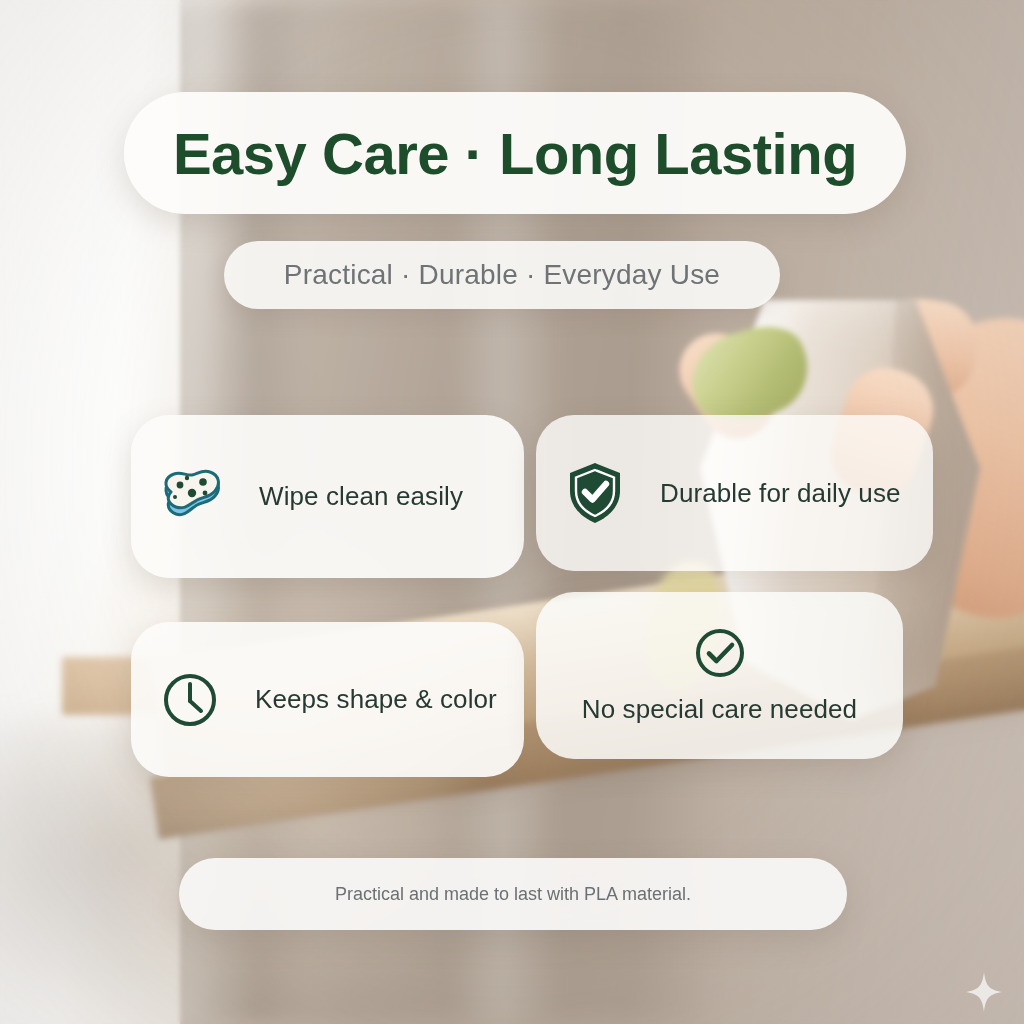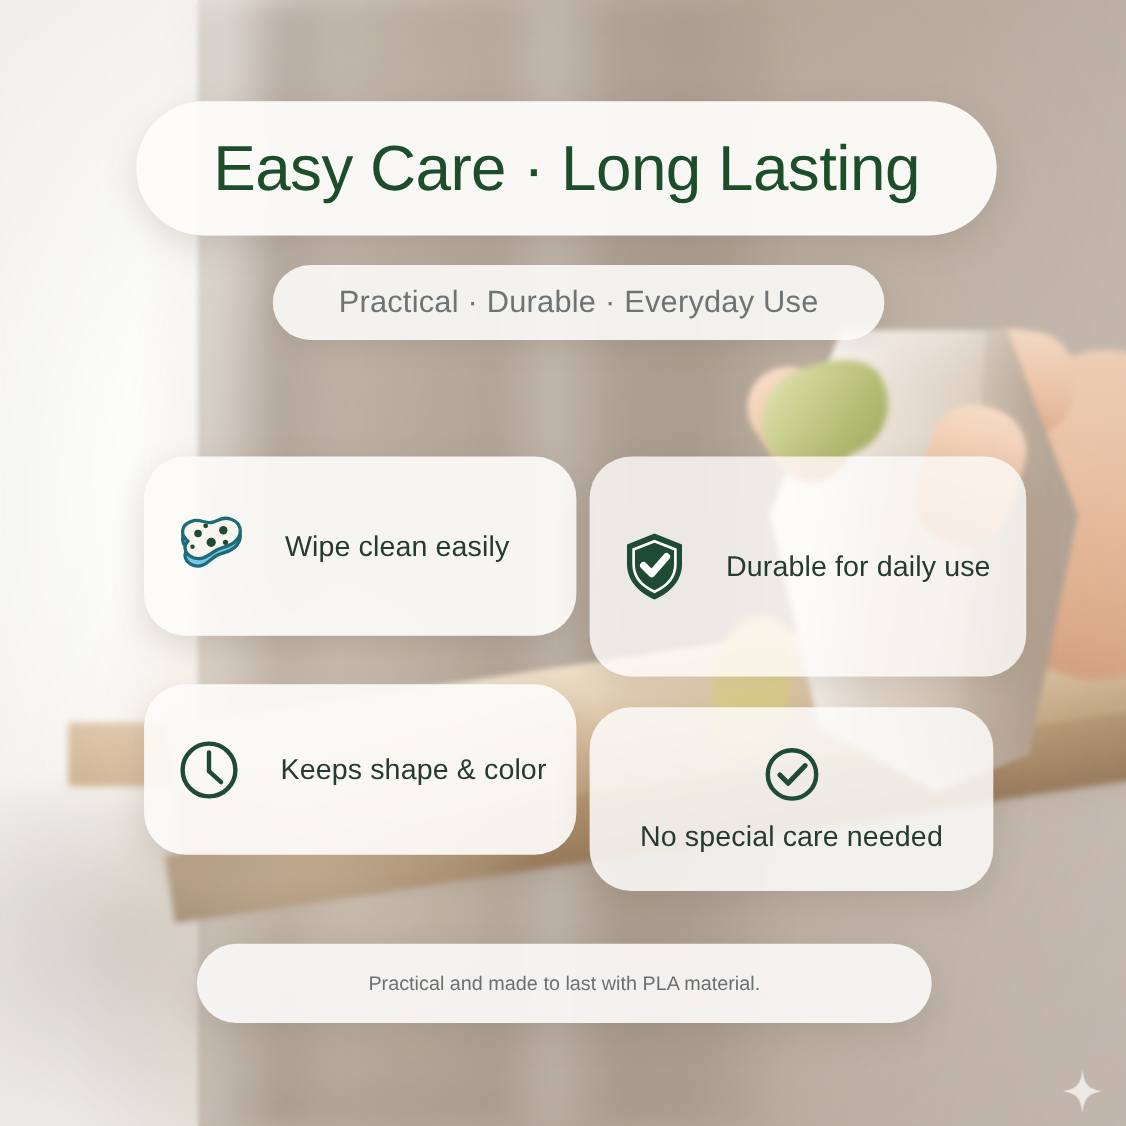--- a/index.html
+++ b/index.html
@@ -190,28 +190,28 @@
 
   #title-pill {
     left: 124px; top: 92px;
     width: 782px; height: 122px;
     border-radius: 61px;
     display: flex; align-items: center; justify-content: center;
     background: rgba(253,252,250,.95);
   }
   #title-text {
     font-size: 58px;
-    font-weight: normal;
+    font-weight: bold;
     color: #1d4d2b;
     letter-spacing: -.5px;
     white-space: nowrap;
   }
 
   #subtitle-pill {
-    left: 248px; top: 241px;
+    left: 224px; top: 241px;
     width: 556px; height: 68px;
     border-radius: 34px;
     display: flex; align-items: center; justify-content: center;
     background: rgba(250,249,247,.90);
     box-shadow: 0 8px 22px rgba(110,95,80,.14);
   }
   #subtitle-text {
     font-size: 28px;
     color: #6e7376;
     letter-spacing: .2px;
@@ -241,24 +241,24 @@
     justify-content: center;
   }
   .card-label {
     font-size: 26px;
     color: #263a33;
     letter-spacing: .1px;
     white-space: nowrap;
   }
 
   #card-wipe      { left: 131px; top: 415px; width: 363px; height: 163px; }
-  #card-durable   { left: 536px; top: 415px; width: 367px; height: 200px;
+  #card-durable   { left: 536px; top: 415px; width: 367px; height: 156px;
                     background: rgba(252,251,249,.80); }
   #card-shape     { left: 131px; top: 622px; width: 363px; height: 155px; align-items: center; }
-  #card-nocare    { left: 536px; top: 643px; width: 367px; height: 167px;
+  #card-nocare    { left: 536px; top: 592px; width: 367px; height: 167px;
                     background: rgba(252,251,249,.85); }
 
   #footer-pill {
     left: 179px; top: 858px;
     width: 668px; height: 72px;
     border-radius: 36px;
     display: flex; align-items: center; justify-content: center;
     background: rgba(250,249,247,.92);
   }
   #footer-text {

